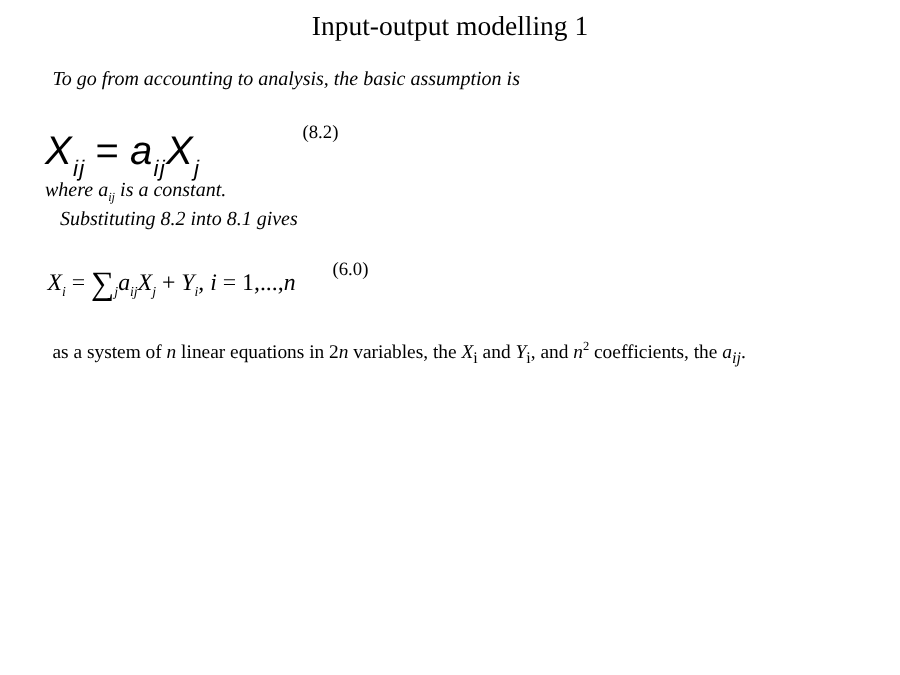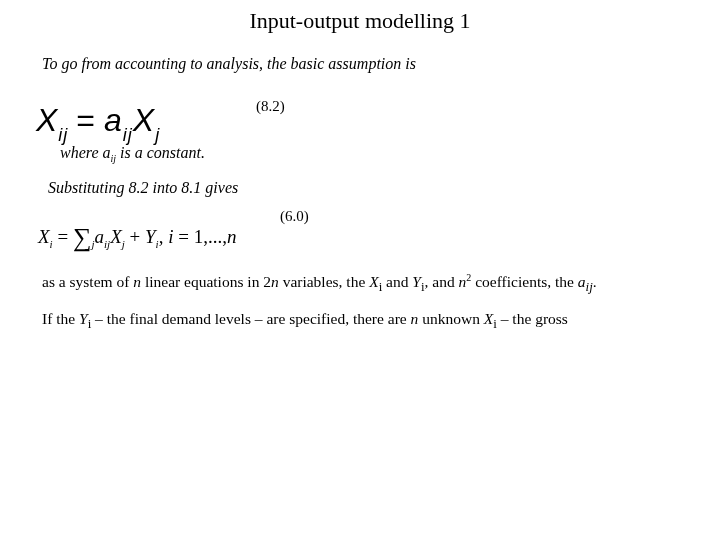--- a/index.html
+++ b/index.html
@@ -5,22 +5,22 @@
   html, body { margin: 0; padding: 0; background: #ffffff; }
   body { width: 720px; height: 540px; position: relative; overflow: hidden;
          font-family: "Liberation Serif", "DejaVu Serif", serif; color: #000; }
   .abs { position: absolute; white-space: nowrap; }
   .title { left: 0; width: 720px; top: 8px; text-align: center; font-size: 22px; }
   .p { font-size: 16px; font-style: italic; }
   .eq1 { left: 36px; top: 82px; font-family: "Liberation Sans", "DejaVu Sans", sans-serif;
          font-style: italic; font-size: 32px; letter-spacing: 1px; margin-top: 20px; }
   .eq1 sub { font-size: 18px; vertical-align: -10px; }
   .eq1 .op { font-style: normal; margin: 0 8px; }
-  .eqnum { font-size: 15px; margin-left: 14px; }
-  .eq2 { left: 38px; top: 223px; font-family: "Liberation Serif", serif; font-style: italic;
+  .eqnum { font-size: 15px; }
+  .eq2 { left: 38px; top: 212px; font-family: "Liberation Serif", serif; font-style: italic;
          font-size: 19px; }
   .eq2 sub { font-size: 11px; vertical-align: -5px; }
   .eq2 .sum { font-style: normal; font-size: 26px; vertical-align: -3px; }
   .eq2 .n { font-style: normal; }
   i sub, .p sub { font-size: 10px; }
   .body-text { left: 42px; top: 262px; font-size: 15.5px; line-height: 32px; }
   .body-text div { white-space: nowrap; }
   .it { font-style: italic; }
   sup { font-size: 10px; }
 </style>
@@ -29,31 +29,28 @@
 
 <div class="abs title">Input-output modelling 1</div>
 
 <div class="abs p" style="left:42px; top:55px;">To go from accounting to analysis, the basic assumption is</div>
 
 <div class="abs eq1">
   <span>X</span><sub>ij</sub><span class="op">=</span><span>a</span><sub>ij</sub><span>X</span><sub>j</sub>
 </div>
 <div class="abs eqnum" style="left:242px; top:98px;">(8.2)</div>
 
-<div class="abs p" style="left:60px; top:144px;">
+<div class="abs p" style="left:36px; top:144px;">
   <span>where a</span><sub>ij</sub><span> is a constant.</span>
 </div>
 
-<div class="abs p" style="left:48px; top:179px;">Substituting 8.2 into 8.1 gives</div>
+<div class="abs p" style="left:48px; top:167px;">Substituting 8.2 into 8.1 gives</div>
 
 <div class="abs eq2">
   <span>X</span><sub>i</sub><span class="n"> = </span><span class="sum">∑</span><sub>j</sub><span>a</span><sub>ij</sub><span>X</span><sub>j</sub><span class="n"> + </span><span>Y</span><sub>i</sub><span class="n">, </span><span>i</span><span class="n"> = 1,...,</span><span>n</span>
 </div>
 <div class="abs eqnum" style="left:266px; top:208px;">(6.0)</div>
 
 <div class="abs body-text">
   <div>
     <span>as a system of </span><i>n</i><span> linear equations in 2</span><i>n</i><span> variables, the </span><i>X</i><sub>i</sub><span> and </span><i>Y</i><sub>i</sub><span>, and </span><i>n</i><sup>2</sup><span> coefficients, the </span><i>a</i><sub class="it">ij</sub><span>.</span>
   </div>
-  <div>
-    <span>If the </span><i>Y</i><sub>i</sub><span> – the final demand levels – are specified, there are </span><i>n</i><span> unknown </span><i>X</i><sub>i</sub><span> – the gross</span>
-  </div>
 </div>
 
 </body></html>

